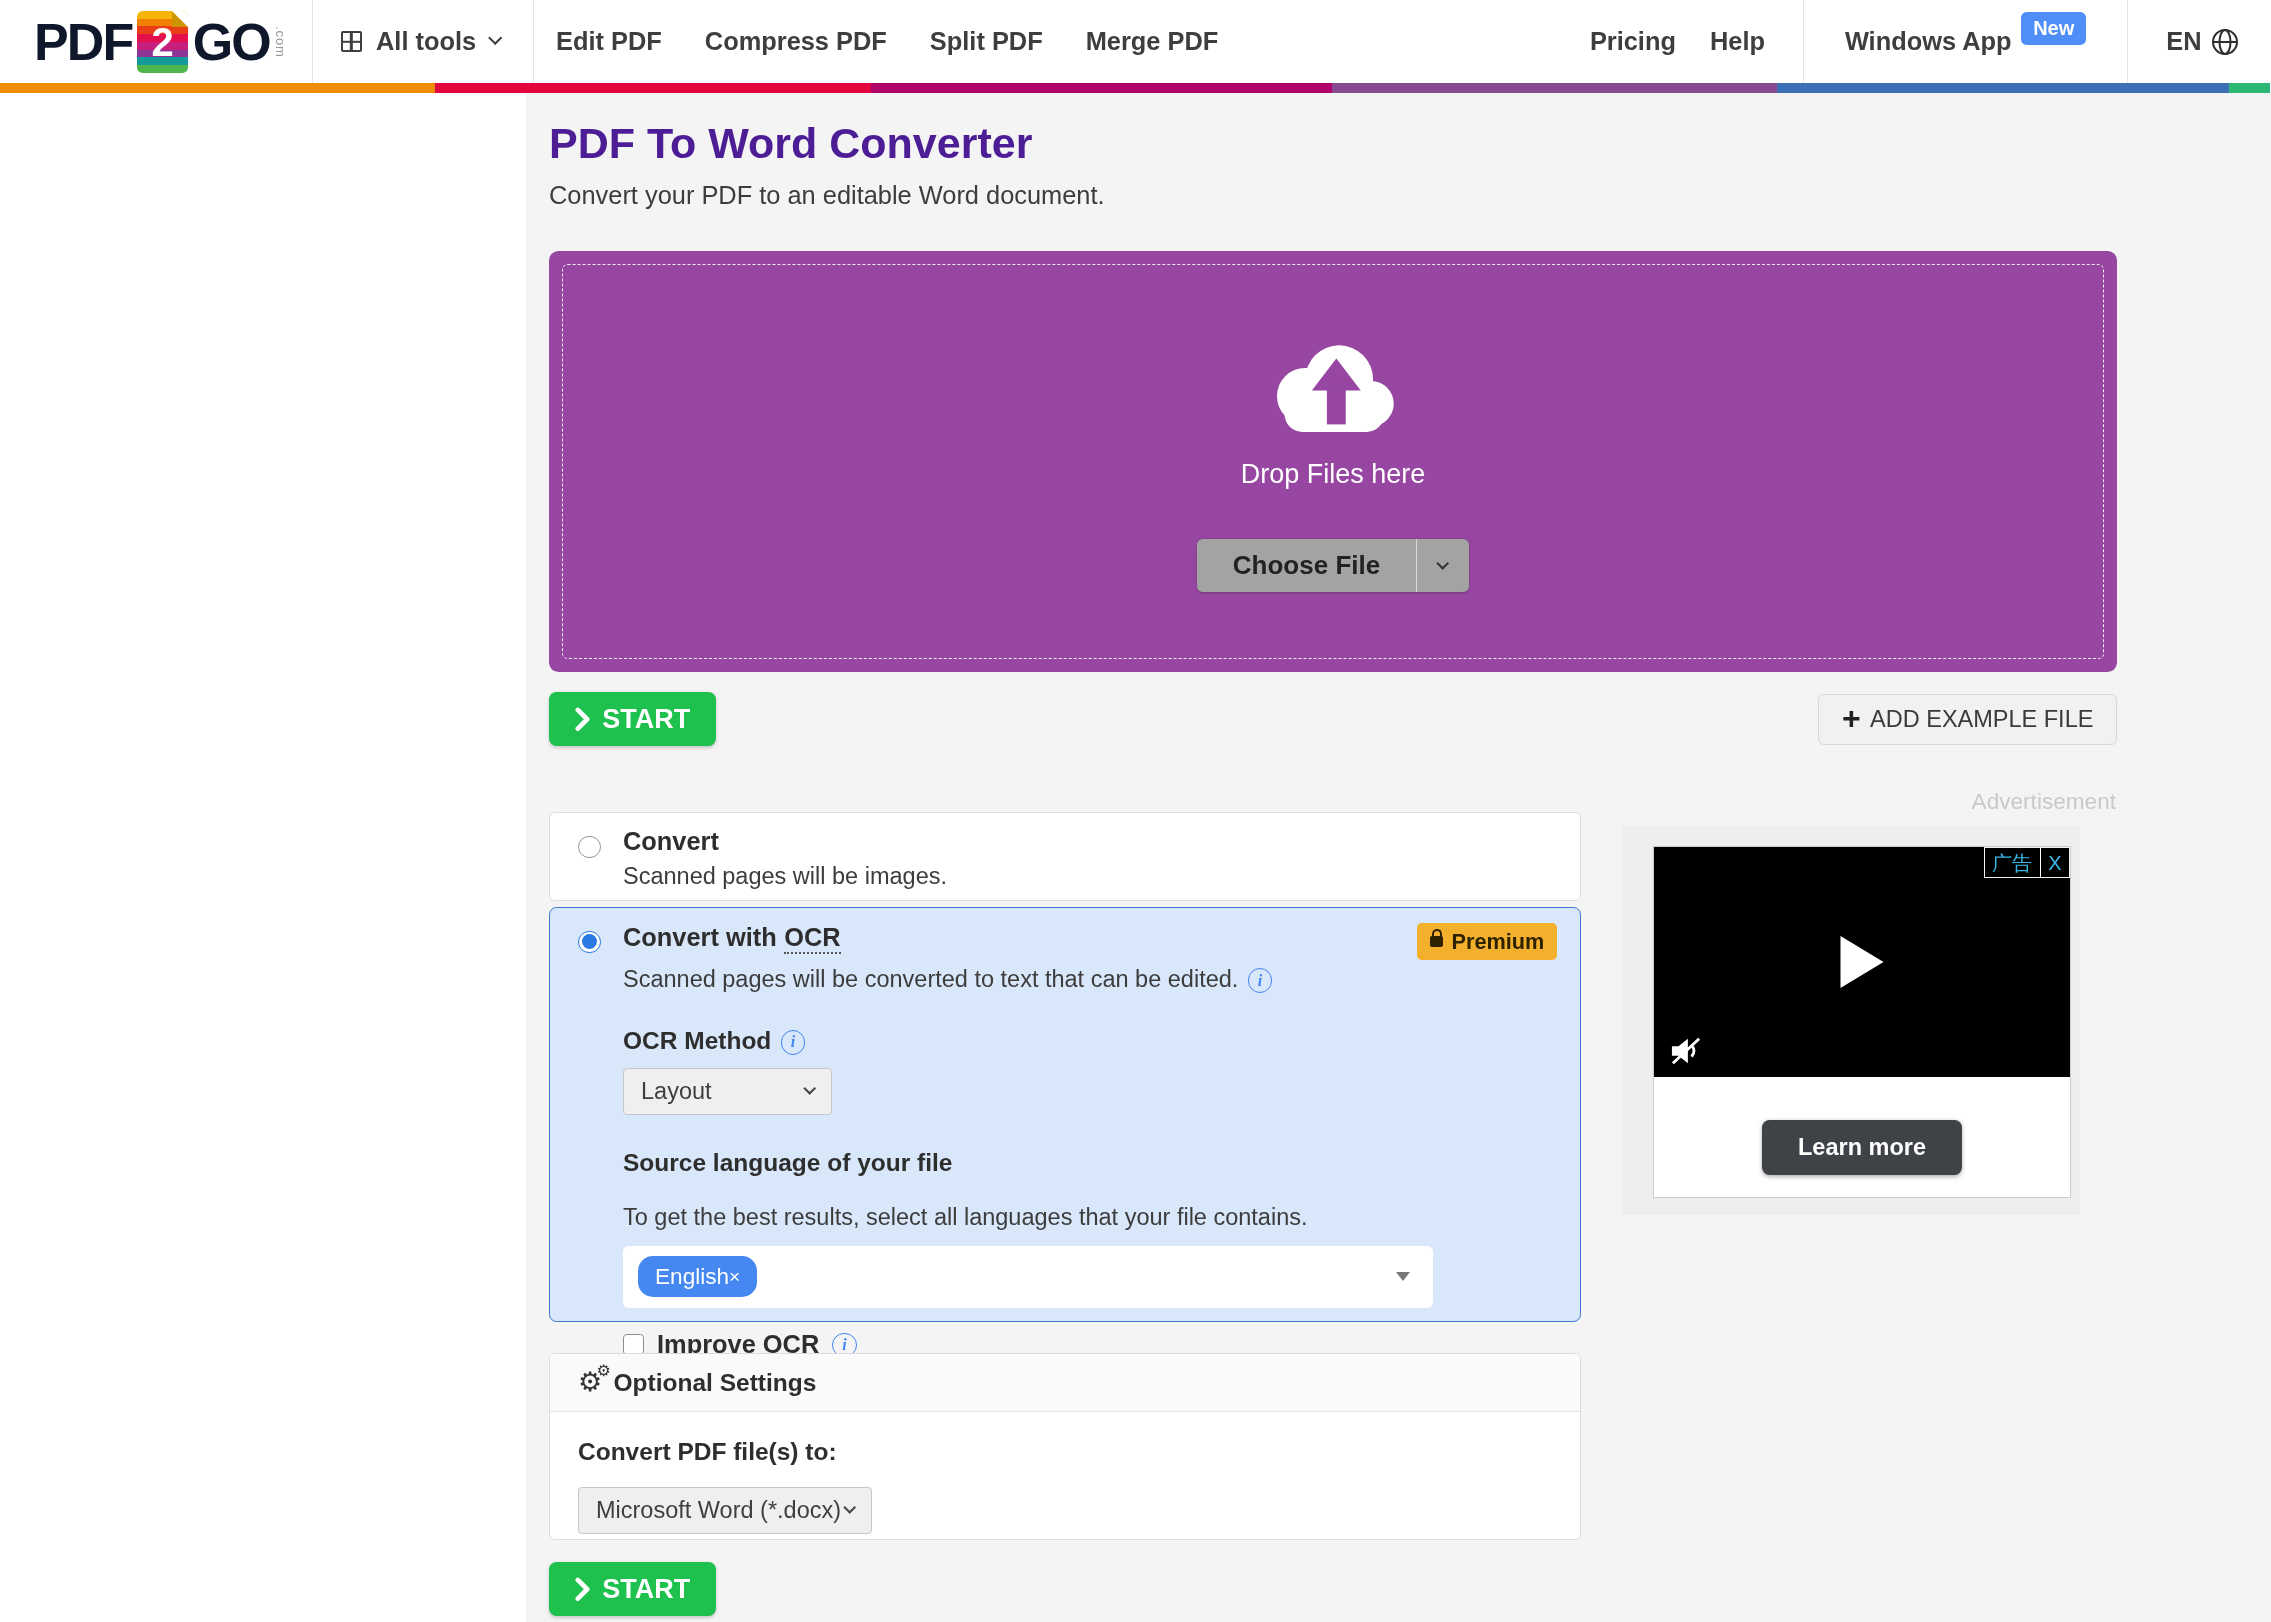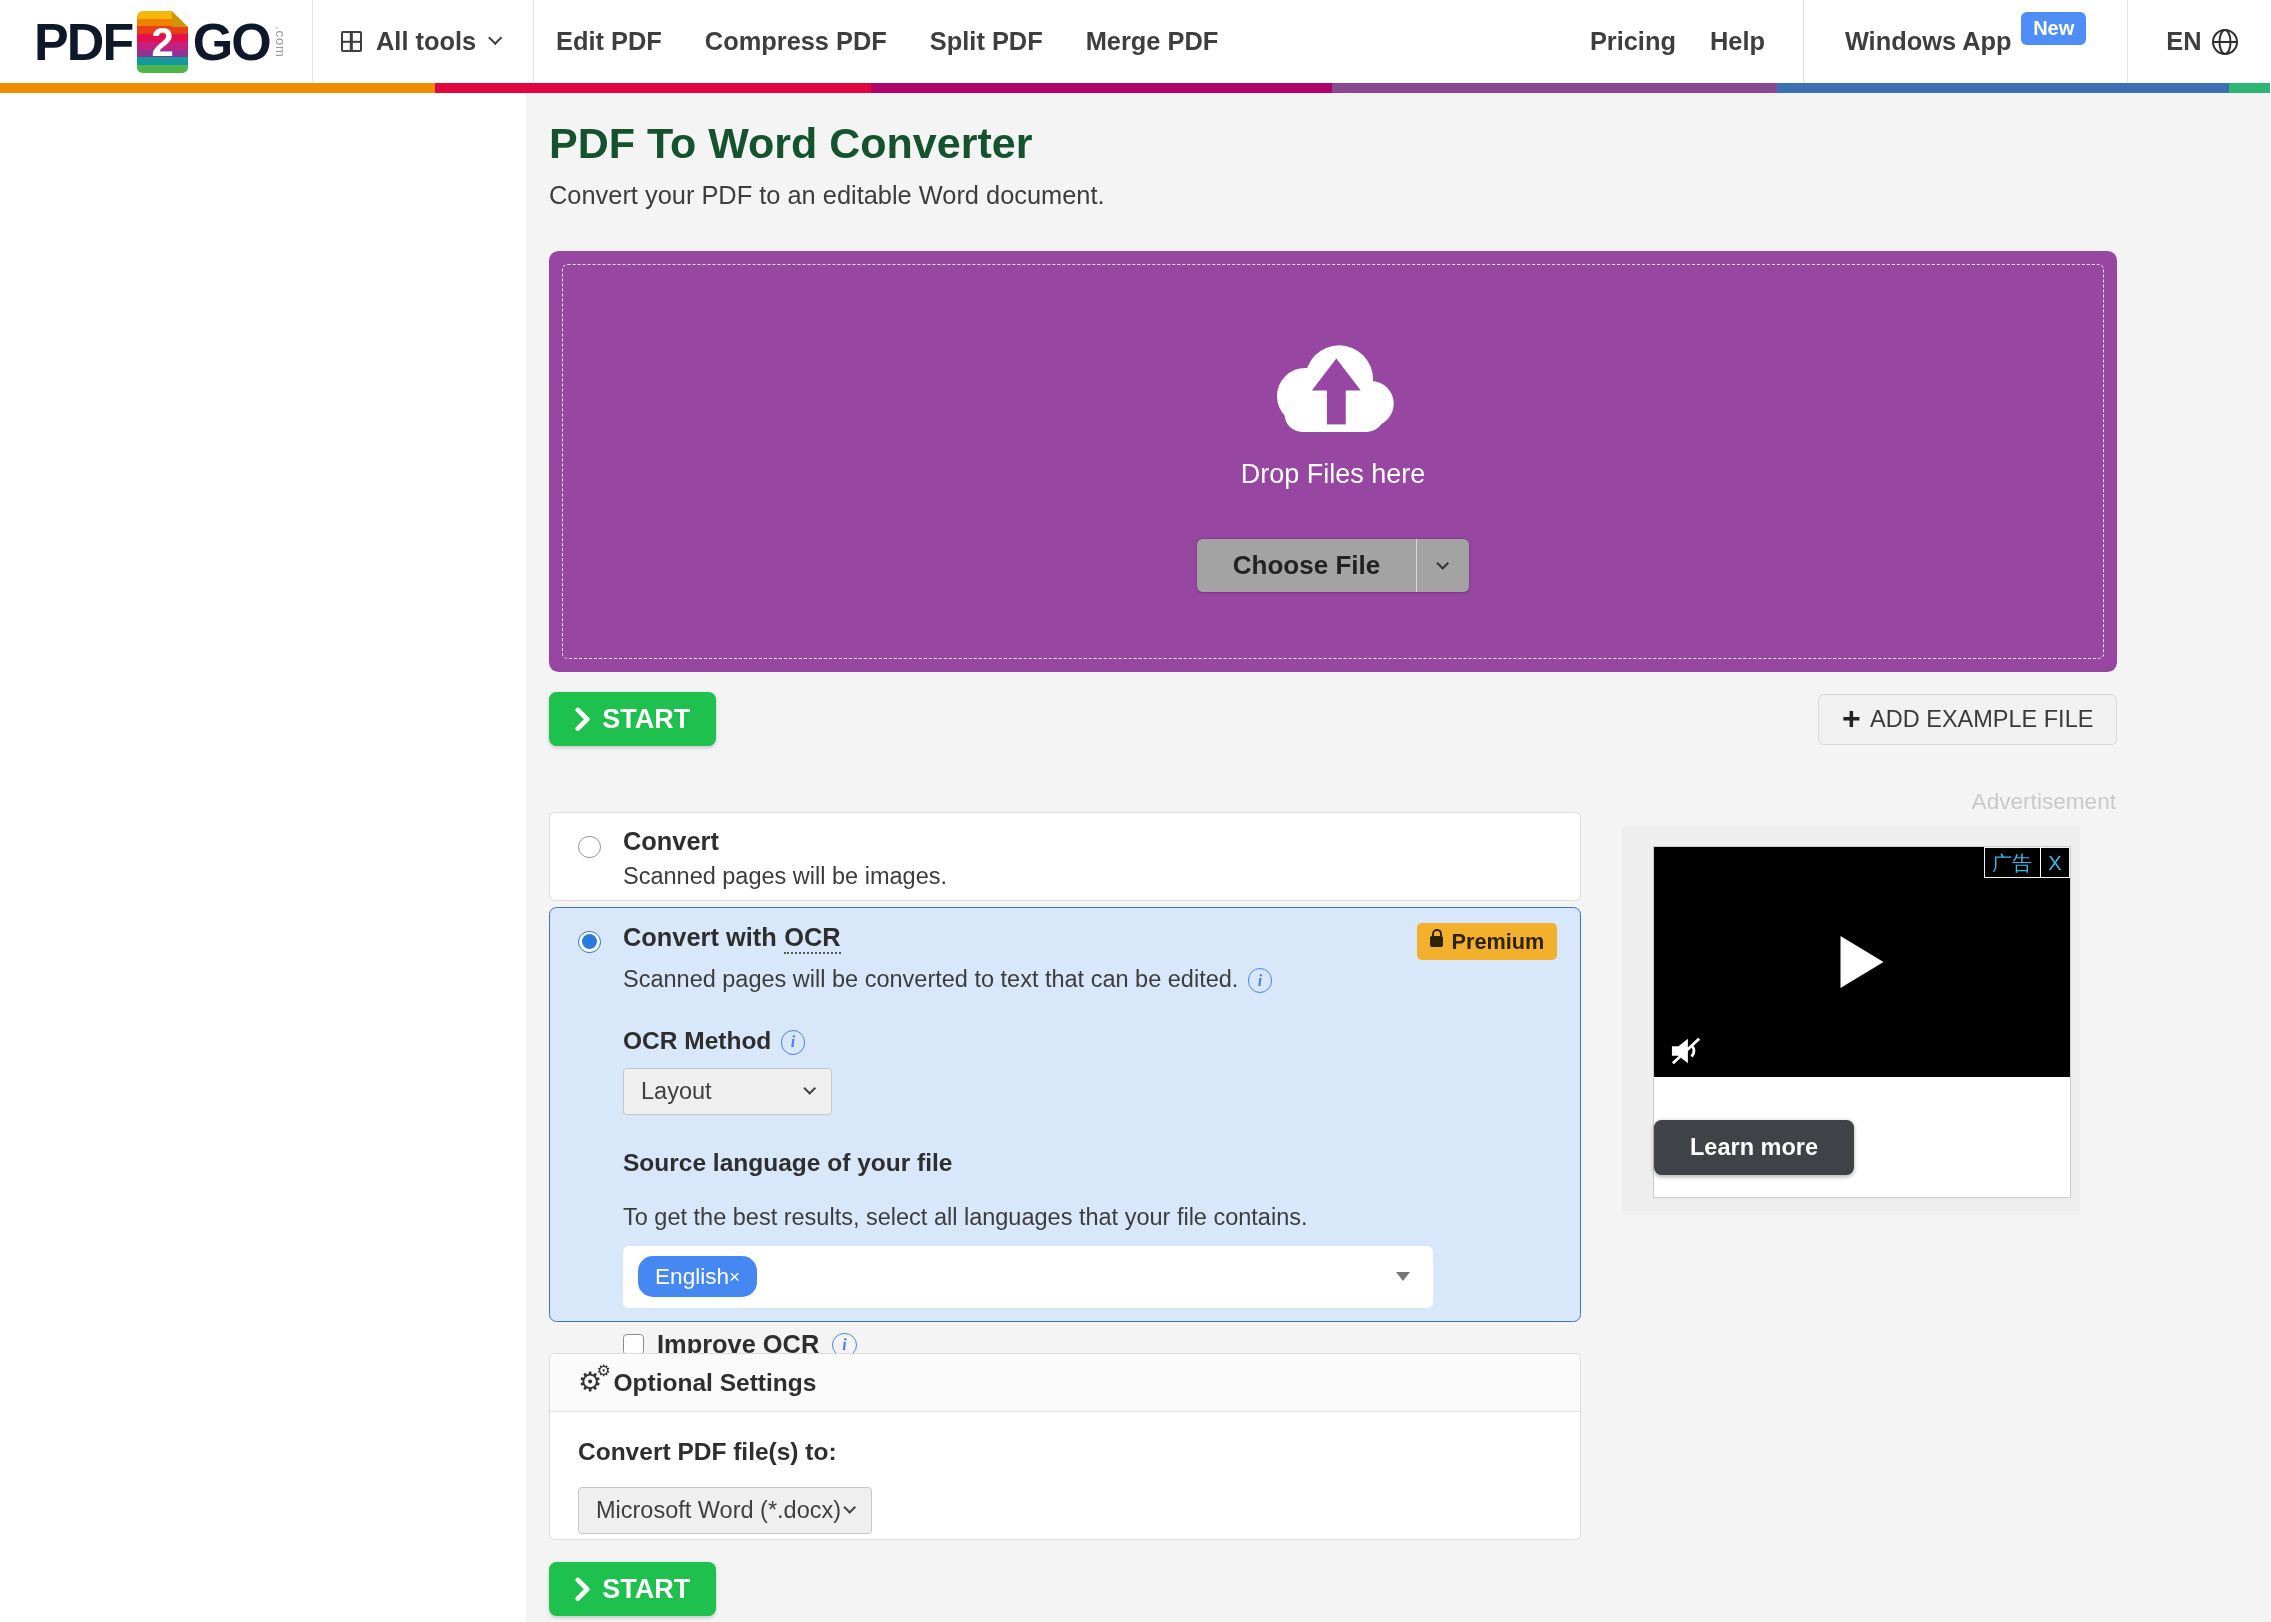--- a/index.html
+++ b/index.html
@@ -31,21 +31,21 @@
   .navlabel { font-size:25.4px; font-weight:bold; color:#3e3e3e; }
   .chev { width:10.4px; height:10.4px; border-right:2.8px solid #3f3f3f; border-bottom:2.8px solid #3f3f3f; transform:rotate(45deg); margin-top:-7.5px; }
   .mainnav { display:flex; gap:43px; margin-left:22.6px; }
   .mainnav span { font-size:25.4px; font-weight:bold; color:#3e3e3e; cursor:pointer; }
   .rightnav { margin-left:auto; display:flex; align-items:center; margin-right:32px; }
   .rightnav .lbl { font-size:25.4px; font-weight:bold; color:#3e3e3e; cursor:pointer; }
   .new-badge { background:#4f8ef7; color:#fff; font-size:20px; font-weight:bold; padding:4.7px 12.2px; border-radius:5.6px; position:relative; top:-13px; margin-left:9.4px; }
   .globe { margin-left:9.4px; display:flex; }
 
   
-  .title { position:absolute; left:549px; top:119px; font-size:43px; font-weight:bold; color:#14532d; }
+  .title { position:absolute; left:549px; top:119px; font-size:43px; font-weight:bold; color:#4c1d95; }
   .subtitle { position:absolute; left:549px; top:181px; font-size:25.4px; color:#3d3d3d; }
 
   
   .dropzone { position:absolute; left:549px; top:251px; width:1568px; height:421px; background:#9747a1; border-radius:9.4px; cursor:pointer; }
   .dz-dash { position:absolute; inset:13px; border:1.9px dashed rgba(255,255,255,.9); border-radius:5.6px; }
   .dz-stack { position:absolute; inset:0; display:flex; flex-direction:column; align-items:center; padding-top:83px; }
   .dz-label { color:#fff; font-size:27px; margin-top:9.4px; }
   .choose { display:inline-flex; margin-top:49px; background:#a3a3a3; border-radius:5.6px; overflow:hidden; box-shadow:0 0.9px 2.8px rgba(0,0,0,.25); cursor:pointer; }
   .cf-main { padding:0 36px; height:53px; display:flex; align-items:center; font-size:26px; font-weight:bold; color:#222; }
   .cf-caret { width:53px; display:flex; align-items:center; justify-content:center; border-left:0.9px solid #d9d9d9; }
@@ -61,21 +61,21 @@
   
   .ad-label { position:absolute; right:155px; top:789px; font-size:22.6px; color:#c9c9c9; }
   .ad-panel { position:absolute; left:1622px; top:826px; width:458px; height:389px; background:#eeeeee; }
   .ad-card { position:absolute; left:31px; top:20px; width:418px; height:352px; background:#fff; border:0.9px solid #ccc; }
   .ad-video { position:relative; width:100%; height:230px; background:#000; }
   .ad-badge { position:absolute; top:0; right:0; display:flex; }
   .adcell { border:0.9px solid rgba(255,255,255,.95); color:#39b7e8; font-size:20px; line-height:1; padding:4.7px 7.5px; cursor:pointer; }
   .adcell + .adcell { margin-left:-0.9px; }
   .play { position:absolute; left:50%; top:50%; transform:translate(-50%,-50%); width:0; height:0; border-left:43px solid #fff; border-top:26px solid transparent; border-bottom:26px solid transparent; cursor:pointer; }
   .mute { position:absolute; left:15px; bottom:11.3px; cursor:pointer; display:flex; }
-  .ad-cta { height:140px; display:flex; align-items:center; }
+  .ad-cta { height:140px; display:flex; align-items:center; justify-content:center; }
   .learn-btn { background:#3f4347; color:#fff; font-size:23.5px; font-weight:bold; padding:14px 36px; border-radius:7.5px; box-shadow:0 1.9px 4.7px rgba(0,0,0,.3); cursor:pointer; }
 
   
   .card1 { position:absolute; left:549px; top:812px; width:1032px; height:89px; background:#fff; border:0.9px solid #dcdcdc; border-radius:5.6px; padding:14px 22px 0 73px; }
   .card2 { position:absolute; left:549px; top:907px; width:1032px; height:415px; background:#d9e7fa; border:1.9px solid #3b74c9; border-radius:7.5px; padding:15px 22.6px 0 73px; }
   .card3 { position:absolute; left:549px; top:1353px; width:1032px; height:187px; background:#fff; border:0.9px solid #dcdcdc; border-radius:5.6px; overflow:hidden; }
 
   .radio { position:absolute; left:28px; top:22.6px; width:22.6px; height:22.6px; border:1.9px solid #979797; border-radius:50%; background:#fff; cursor:pointer; }
   .radio.sel { border-color:#2a7ae2; }
   .radio.sel::after { content:""; position:absolute; inset:2.8px; background:#2a7ae2; border-radius:50%; }

